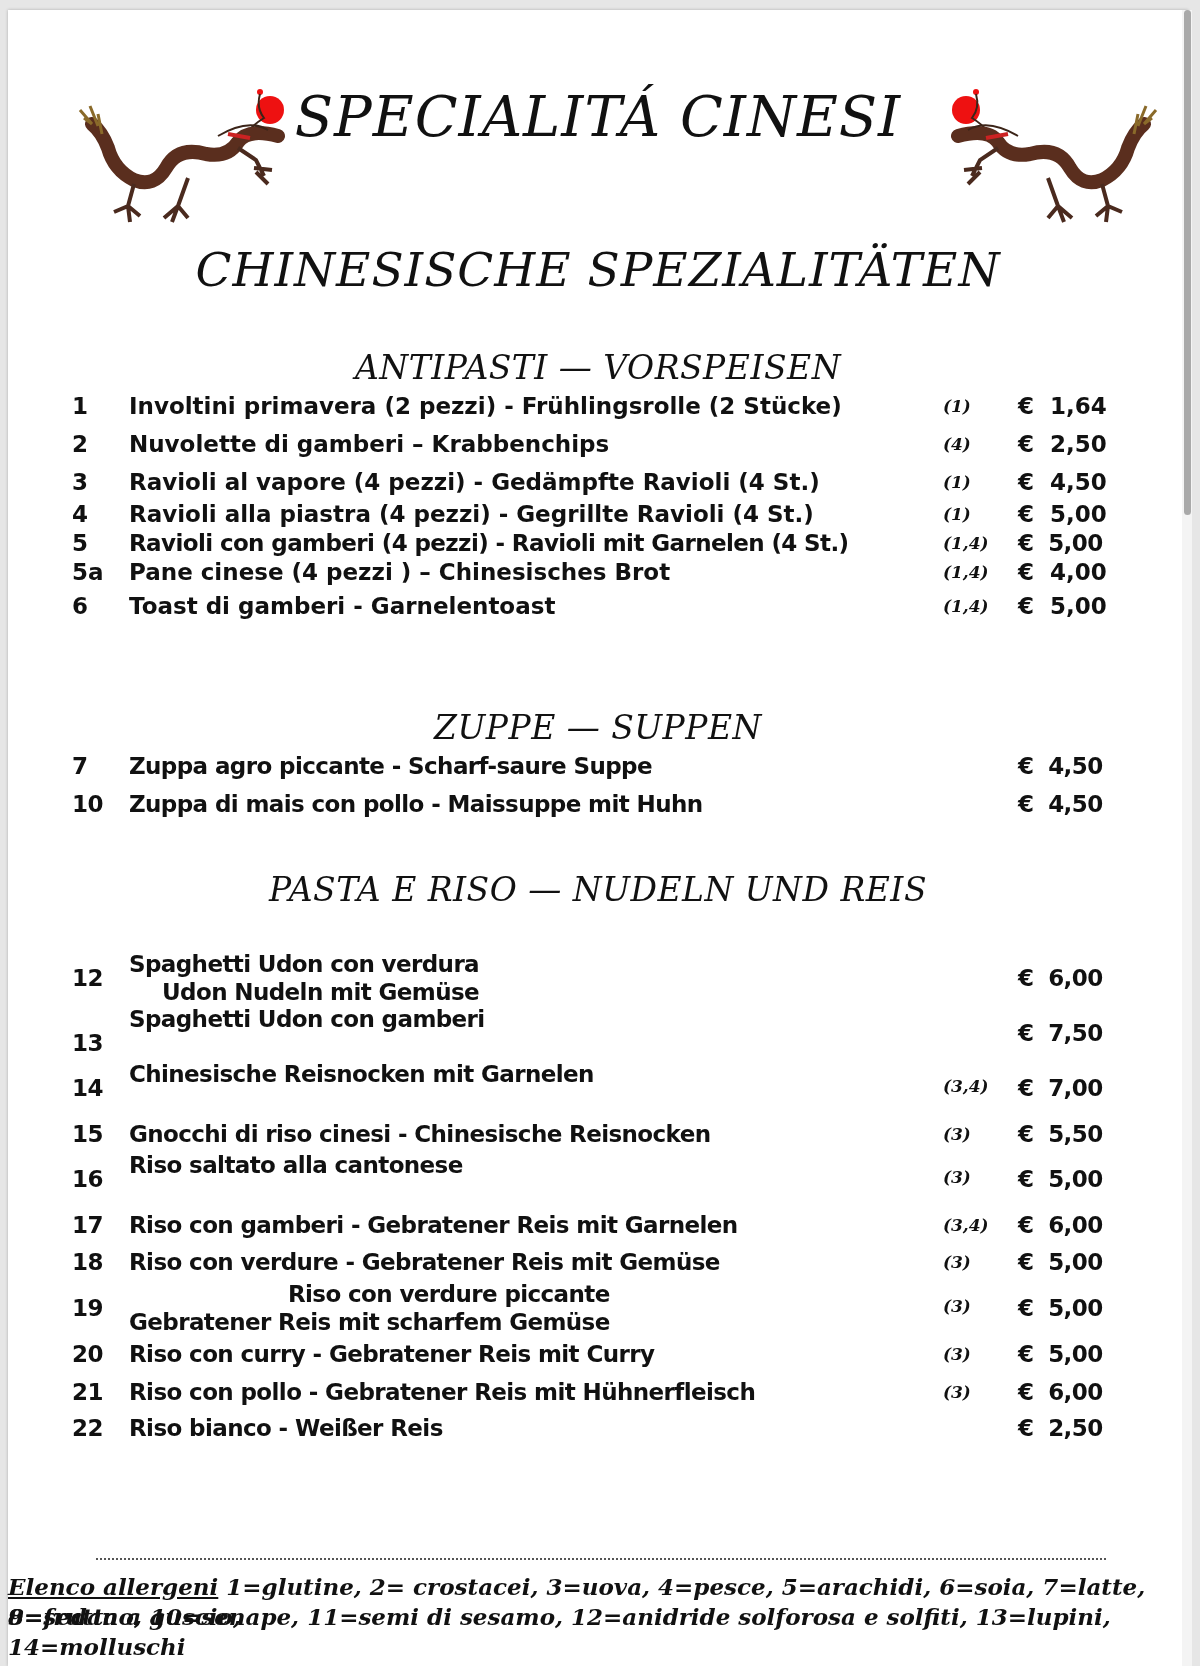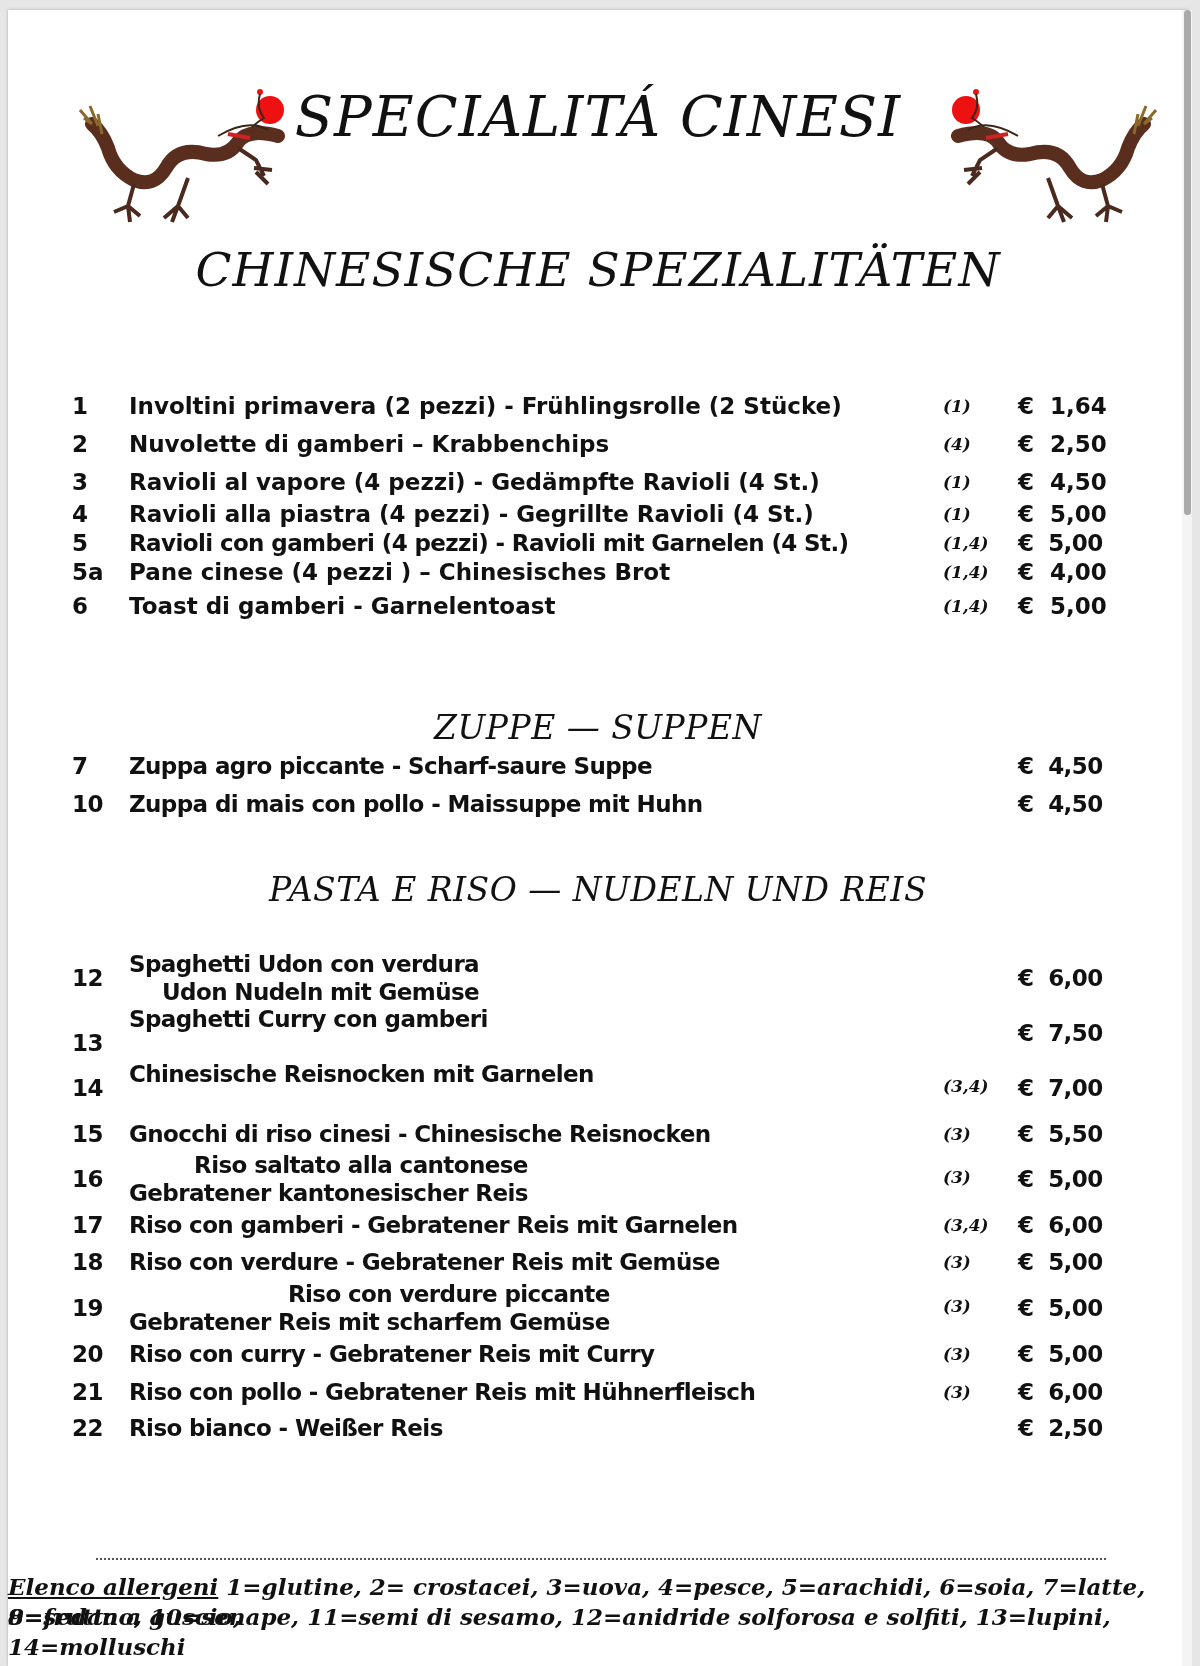--- a/index.html
+++ b/index.html
@@ -90,20 +90,21 @@
     <path d="M160 60 L178 72 L186 88 M176 80 L194 82 M178 84 L190 96" stroke="#4a2a1e" stroke-width="4" fill="none"></path>
     <path d="M110 90 L100 118 L86 130 M100 118 L110 130 M100 118 L94 134" stroke="#4a2a1e" stroke-width="4" fill="none"></path>
     <path d="M56 96 L50 118 L36 124 M50 118 L52 134 M50 118 L62 128" stroke="#4a2a1e" stroke-width="4" fill="none"></path>
     <path d="M150 46 L172 50" stroke="#cc2222" stroke-width="4"></path>
     <path d="M140 48 Q170 30 190 42" stroke="#3b2418" stroke-width="2" fill="none"></path>
   </svg>
 
   <div class="title title-it">SPECIALITÁ CINESI</div>
   <div class="title title-de">CHINESISCHE SPEZIALITÄTEN</div>
 
+  <div class="section-heading" style="top:338px">ANTIPASTI — VORSPEISEN</div>
 
   <div class="row" style="top:382px">
     <span class="num">1</span>
     <span class="name">Involtini primavera (2 pezzi) - Frühlingsrolle (2 Stücke)</span>
     <span class="allergen">(1)</span>
     <span class="price">€  1,64</span>
   </div>
   <div class="row" style="top:420px">
     <span class="num">2</span>
     <span class="name">Nuvolette di gamberi – Krabbenchips</span>
@@ -160,21 +161,21 @@
     <span class="num" style="top:14px">12</span>
     <span class="name">
       <span class="l2">Spaghetti Udon con verdura</span>
       <span class="l2">Udon Nudeln mit Gemüse</span>
     </span>
     <span class="price" style="top:14px">€  6,00</span>
   </div>
   <div class="row narrow" style="top:995px">
     <span class="num" style="top:24px">13</span>
     <span class="name">
-      <span class="l2">Spaghetti Curry con gamberi</span>
+      <span class="l2">Spaghetti Udon con gamberi</span>
     </span>
     <span class="price" style="top:14px">€  7,50</span>
   </div>
   <div class="row narrow" style="top:1050px">
     <span class="num" style="top:14px">14</span>
     <span class="name">
       <span class="l2">Chinesische Reisnocken mit Garnelen</span>
     </span>
     <span class="allergen" style="top:12px">(3,4)</span>
     <span class="price" style="top:14px">€  7,00</span>
@@ -182,21 +183,20 @@
   <div class="row narrow" style="top:1110px">
     <span class="num">15</span>
     <span class="name">Gnocchi di riso cinesi - Chinesische Reisnocken</span>
     <span class="allergen">(3)</span>
     <span class="price">€  5,50</span>
   </div>
   <div class="row narrow" style="top:1141px">
     <span class="num" style="top:14px">16</span>
     <span class="name">
       <span class="l2">Riso saltato alla cantonese</span>
-      <span class="l2">Gebratener kantonesischer Reis</span>
     </span>
     <span class="allergen" style="top:12px">(3)</span>
     <span class="price" style="top:14px">€  5,00</span>
   </div>
   <div class="row narrow" style="top:1201px">
     <span class="num">17</span>
     <span class="name">Riso con gamberi - Gebratener Reis mit Garnelen</span>
     <span class="allergen">(3,4)</span>
     <span class="price">€  6,00</span>
   </div>

